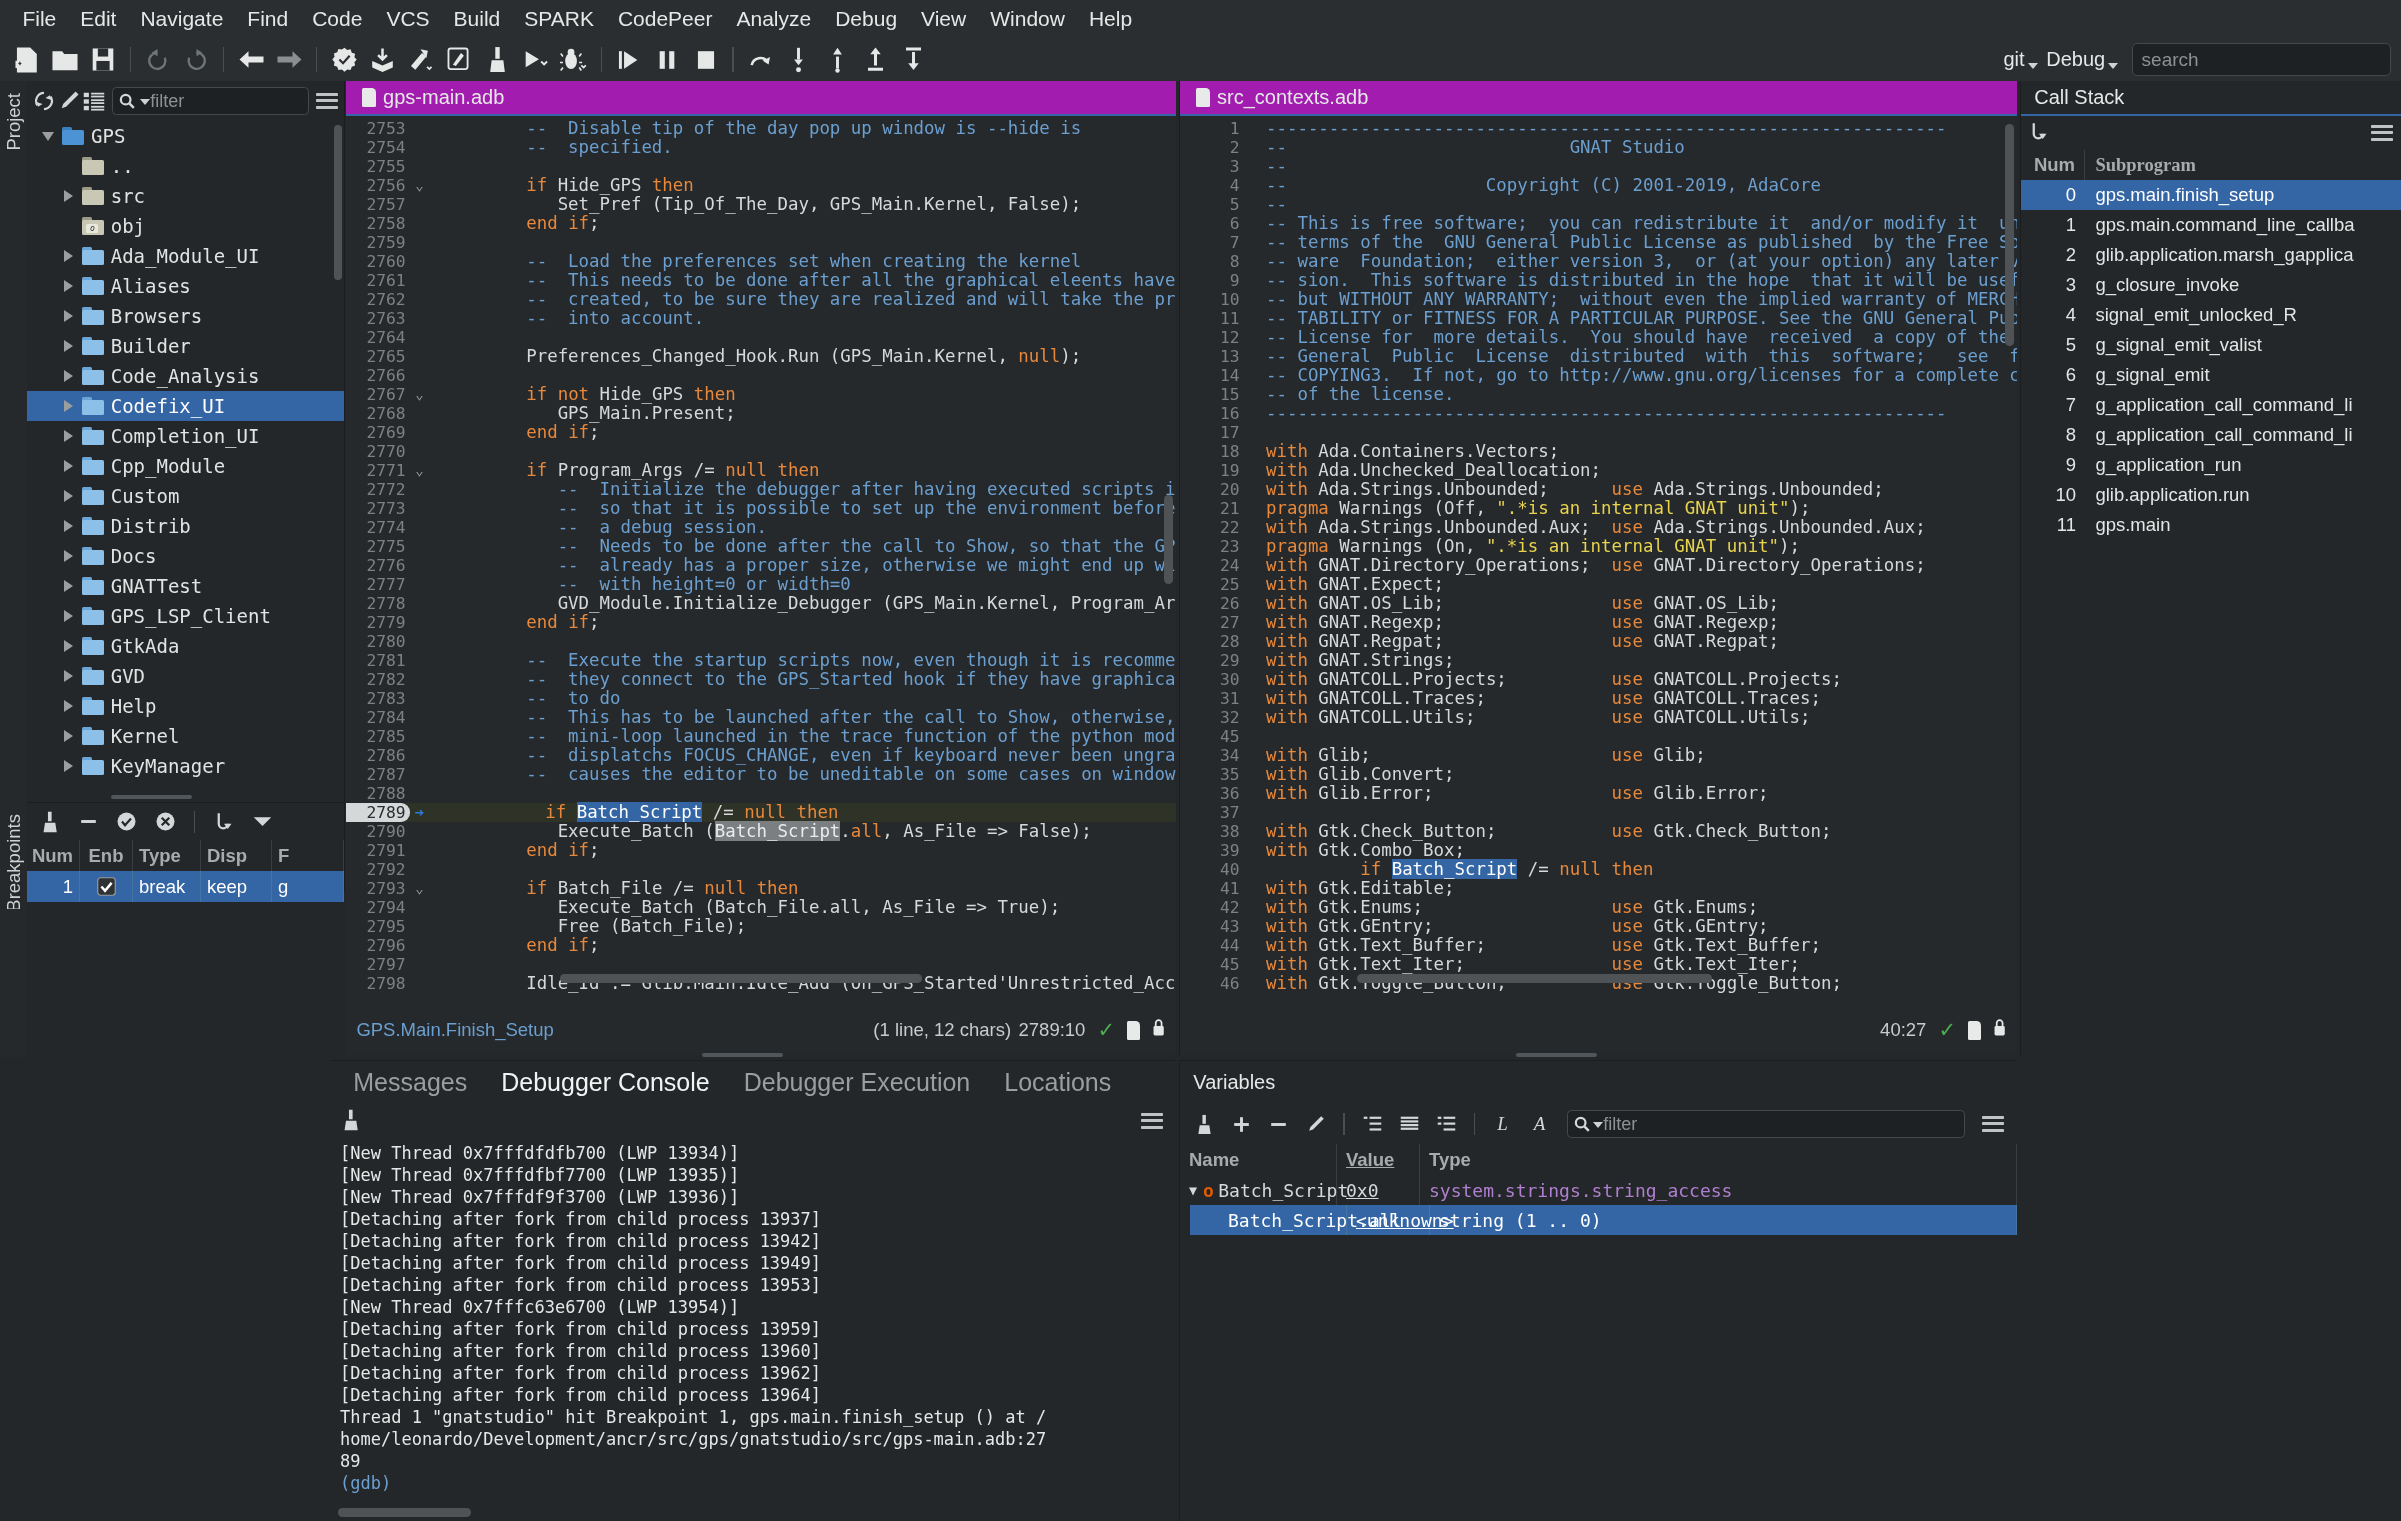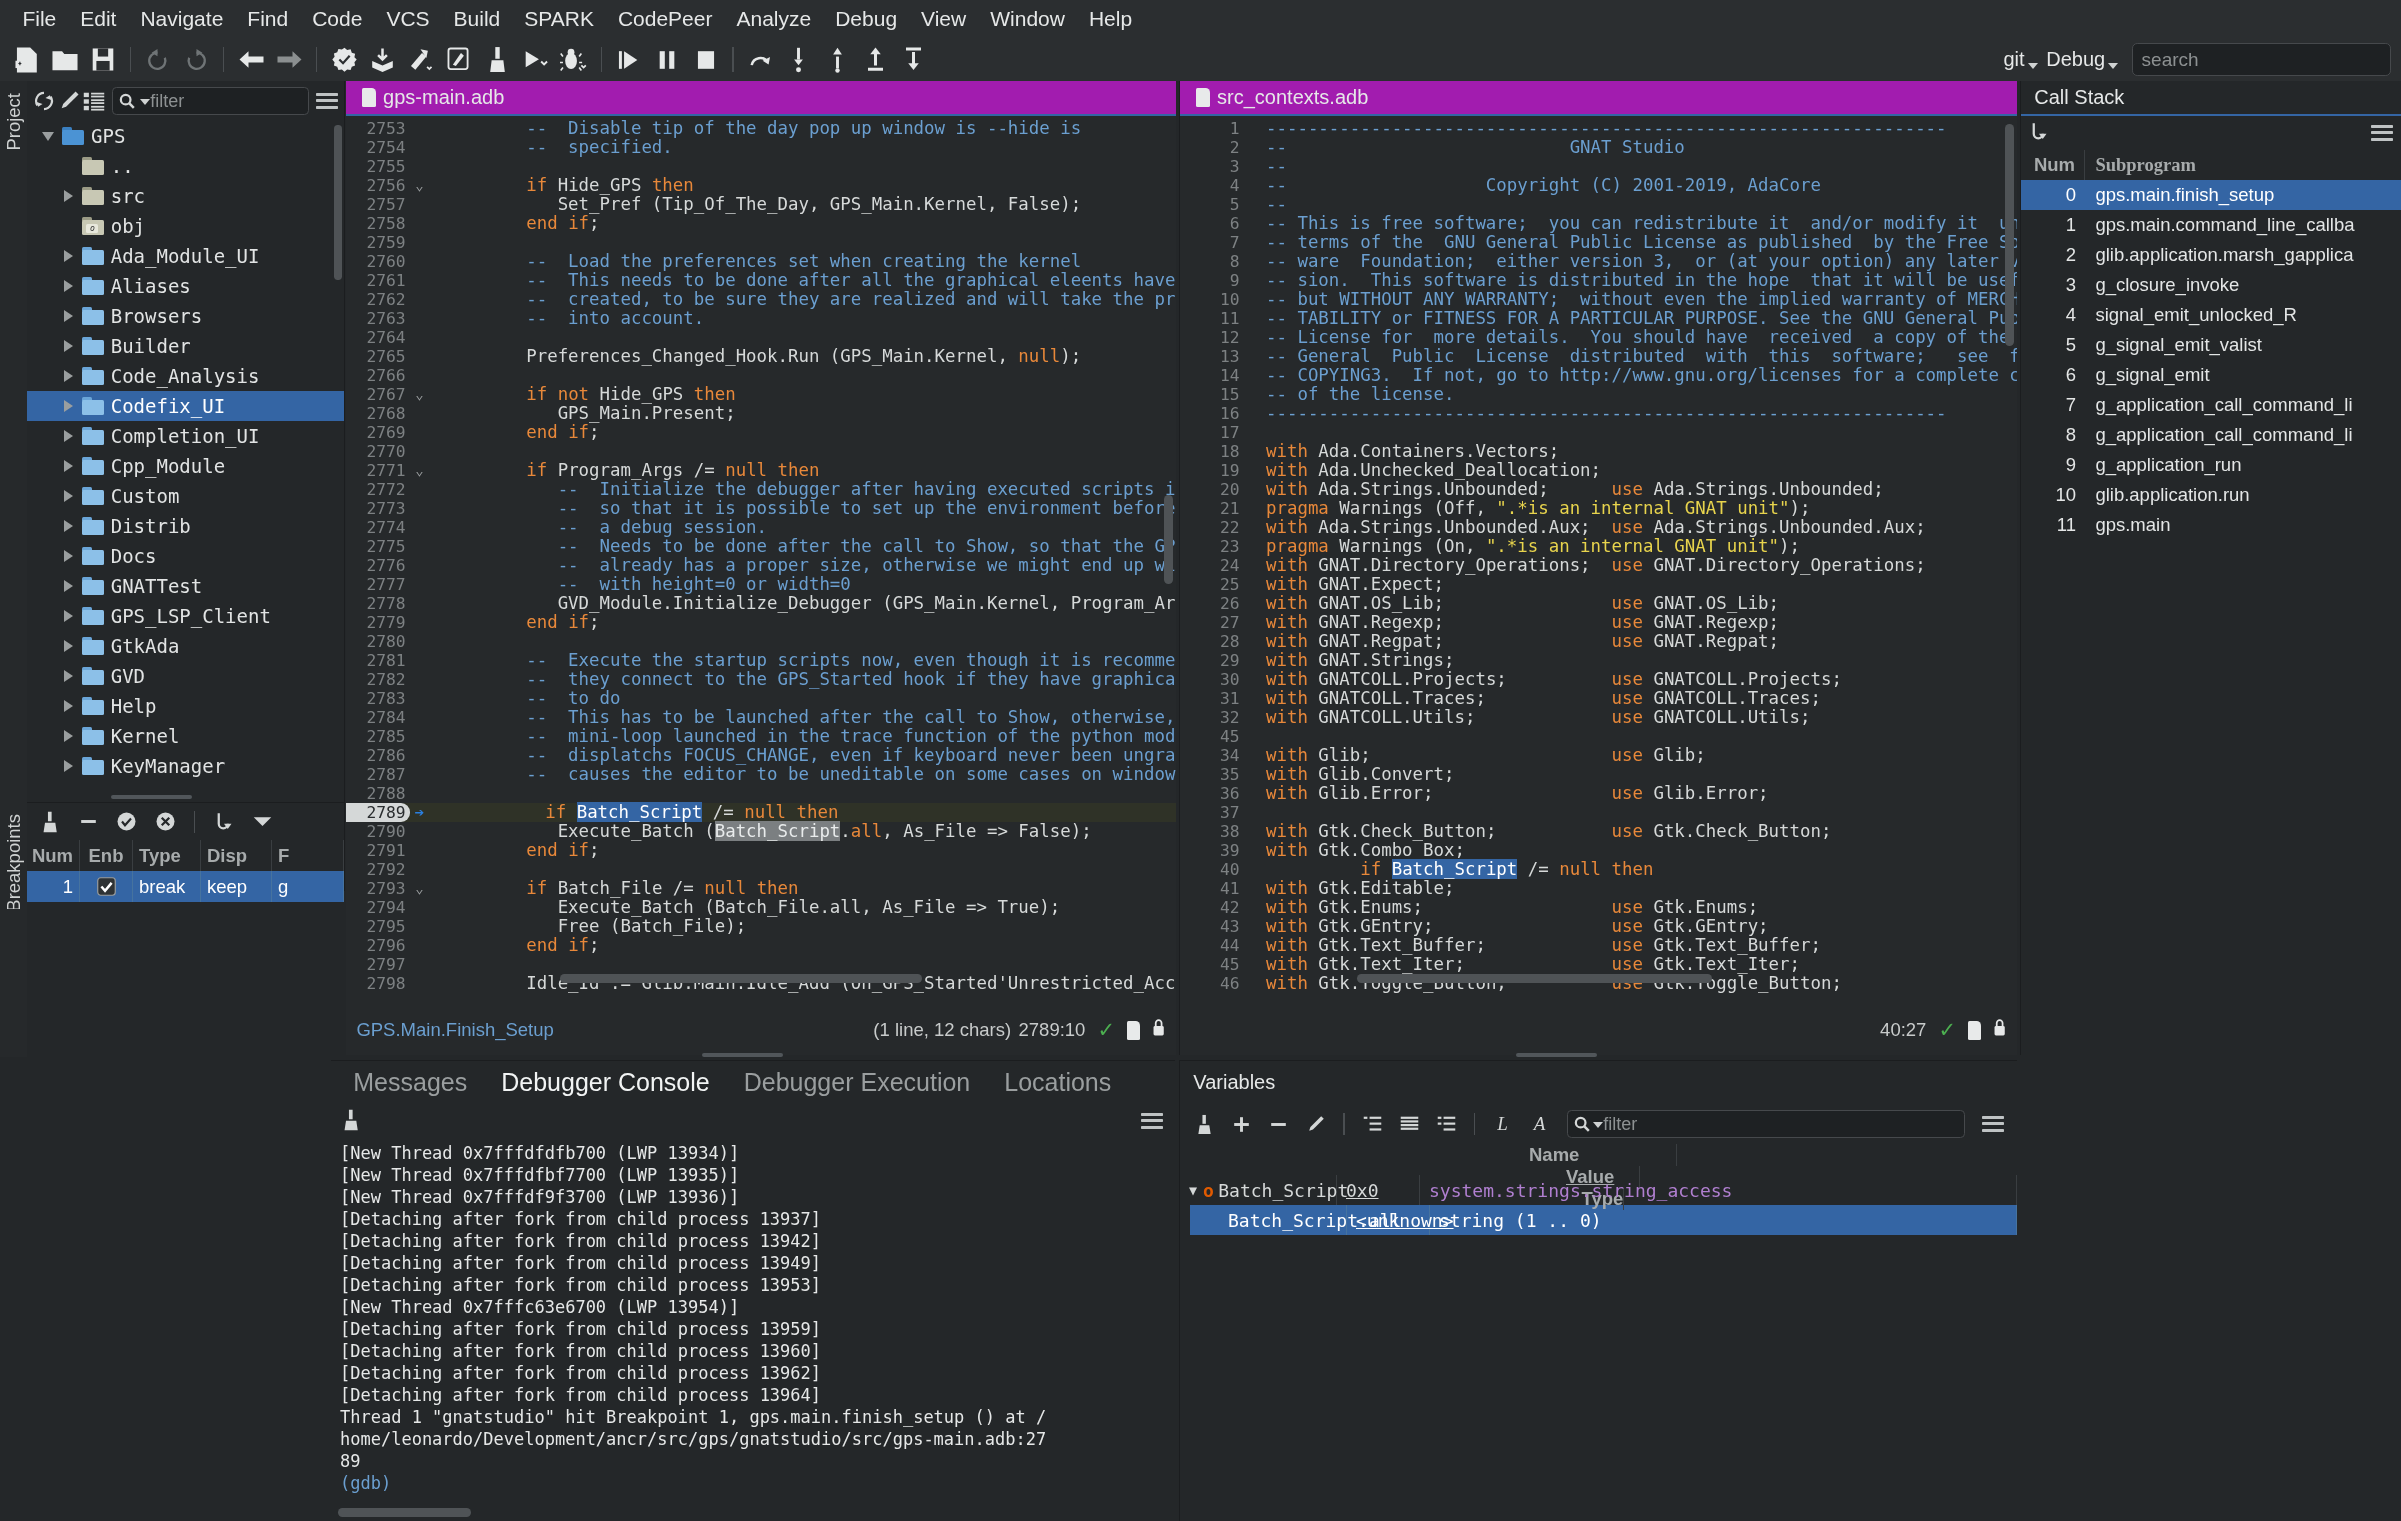--- a/index.html
+++ b/index.html
@@ -208,21 +208,21 @@
   #vars-title { height: 43px; display:flex; align-items:center; padding-left: 13.3px;
      font-size: 20px; color: #e6e8e8; }
   #vars-toolbar { height: 40px; display:flex; align-items:center; padding: 0 9px; gap: 6px;}
   #vars-filter {
     flex: 1 1 auto; height: 28px; background: #1e2123; border: 1.5px solid #46494c;
     border-radius: 4.4px; display:flex; align-items:center; padding: 0 6px; margin: 0 6px;
   }
   #vars-filter input { width:100%; background:transparent;border:none;outline:none;
      color:#c9cccc; font-size:18px; font-family:"Liberation Sans",sans-serif;}
   #vars-filter input::placeholder { color:#8d9192; }
-  .v-head { display:flex; height: 31px; align-items:center; font-size:18.5px; font-weight:bold; color:#a7abac;flex-direction:column;}
+  .v-head { display:flex; height: 31px; align-items:center; font-size:18.5px; font-weight:bold; color:#a7abac;}
   .v-head div { height:31px; display:flex; align-items:center; padding-left: 9px; border-right:0.7px solid #3a3e41;}
   .v-row { display:flex; height: 30px; align-items:center; font-size:18px;
      font-family:"DejaVu Sans Mono", monospace; color:#d6d9d9;}
   .v-row.selected { background:#3465a4; color:#fff;margin-left:10px; }
   .v-row div { height:30px; display:flex; align-items:center; padding-left: 9px; border-right:0.7px solid #3a3e41;}
   .v-row.selected div { border-right:0.7px solid #46739f; }
   .vc-name{width:157px;} .vc-val{width:83px;text-decoration:underline;} .vc-type{flex:1;}
   .typepurple { color:#b07fd0; }
 
   

